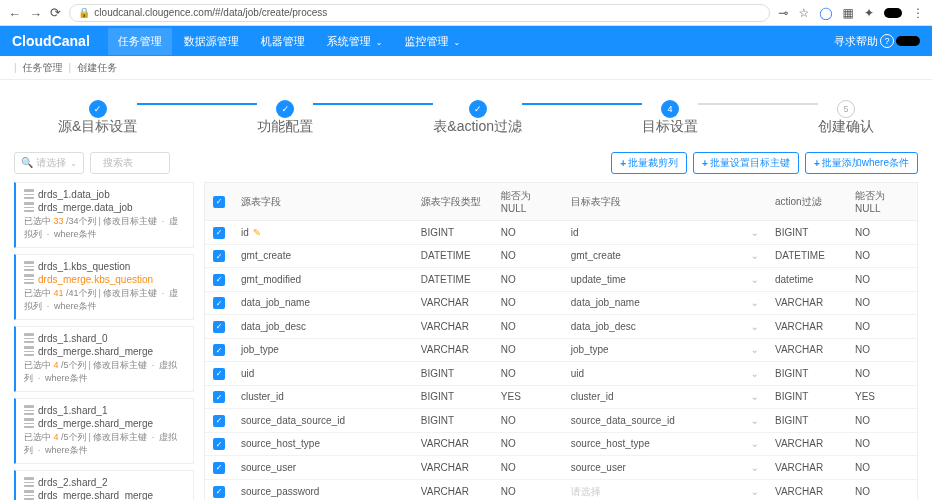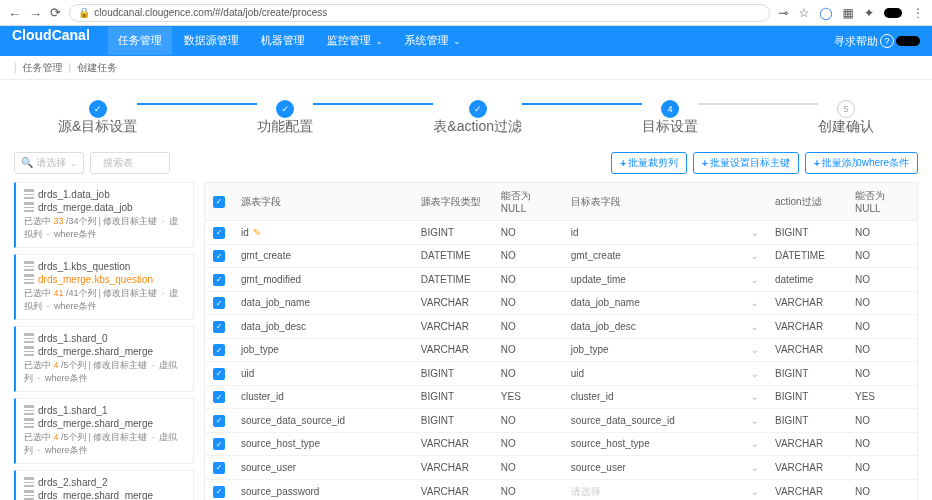--- a/index.html
+++ b/index.html
@@ -3,21 +3,21 @@
 <meta charset="utf-8">
 <style>
 *{box-sizing:border-box;margin:0;padding:0}
 body{font-family:"Microsoft YaHei",Arial,sans-serif;font-size:11px;color:#333;background:#fff}
 .browser-bar{height:26px;border-bottom:1px solid #ddd;display:flex;align-items:center;padding:0 8px;gap:8px}
 .browser-bar .nav-icon{color:#555;font-size:13px;cursor:pointer}
 .url-bar{flex:1;height:18px;border:1px solid #ddd;border-radius:9px;display:flex;align-items:center;padding:0 8px;font-size:10px;color:#555}
 .url-bar .lock{margin-right:4px;font-size:10px}
 .browser-icons{display:flex;gap:10px;align-items:center;color:#555;font-size:12px}
 .avatar{width:18px;height:10px;background:#000;border-radius:5px}
-.top-nav{height:30px;background:linear-gradient(#1890ff,#1890ff);display:flex;padding:1px 12px;color:#fff}
+.top-nav{height:30px;background:linear-gradient(#1890ff,#1890ff);display:flex;align-items:center;padding:1px 12px;color:#fff}
 .logo{font-size:14px;font-weight:bold;margin-right:18px}
 .nav-items{display:flex;gap:2px}
 .nav-item{padding:6px 10px;font-size:11px;cursor:pointer}
 .nav-item.active{background:rgba(255,255,255,.15)}
 .nav-right{margin-left:auto;display:flex;align-items:center;gap:2px}
 .help-icon{width:14px;height:14px;border:1px solid #fff;border-radius:50%;display:flex;align-items:center;justify-content:center;font-size:9px}
 .user-blob{width:24px;height:10px;background:#000;border-radius:5px}
 .breadcrumb{height:24px;border-bottom:1px solid #eee;display:flex;align-items:center;padding:0 14px;font-size:10px;color:#666}
 .breadcrumb .sep{margin:0 6px;color:#ccc}
 .main{padding:10px 14px 0}
@@ -75,22 +75,22 @@
     <span>⋮</span>
   </div>
 </div>
 
 <div class="top-nav">
   <div class="logo">CloudCanal</div>
   <div class="nav-items" id="nav-items">
       <div class="nav-item active">任务管理</div>
       <div class="nav-item">数据源管理</div>
       <div class="nav-item">机器管理</div>
+      <div class="nav-item">系统管理 <span class="caret">⌄</span></div>
       <div class="nav-item">监控管理 <span class="caret">⌄</span></div>
-      <div class="nav-item">系统管理 <span class="caret">⌄</span></div>
     </div>
   <div class="nav-right">
     <span>寻求帮助</span>
     <span class="help-icon">?</span>
     <span class="user-blob"></span>
   </div>
 </div>
 
 <div class="breadcrumb">
   <span style="color:#ccc;margin-right:6px">|</span>

